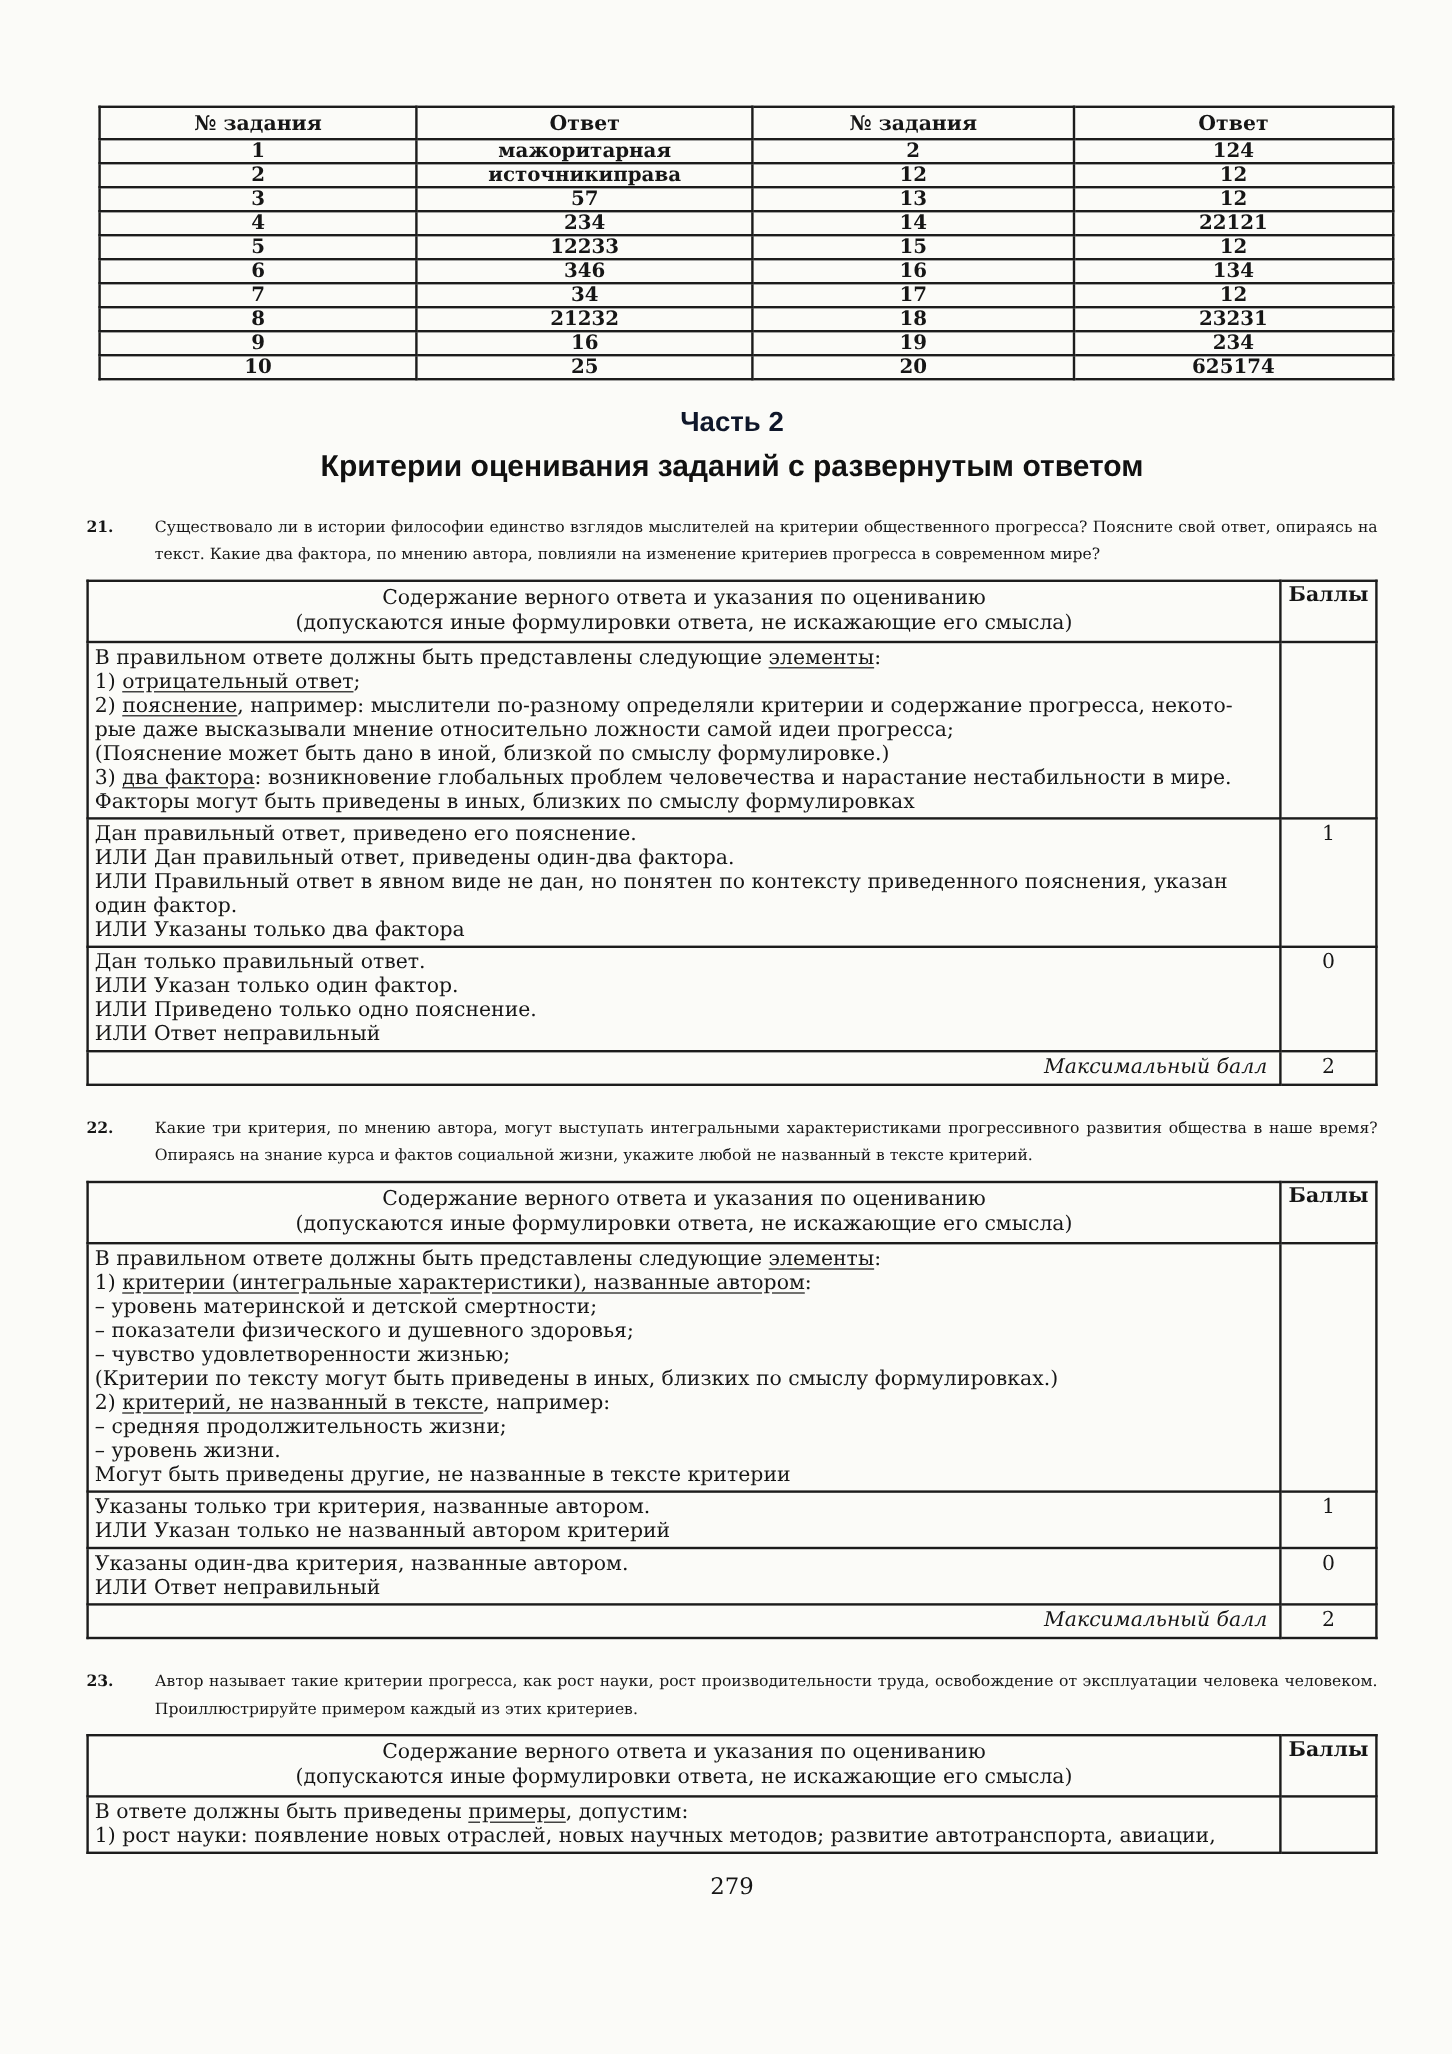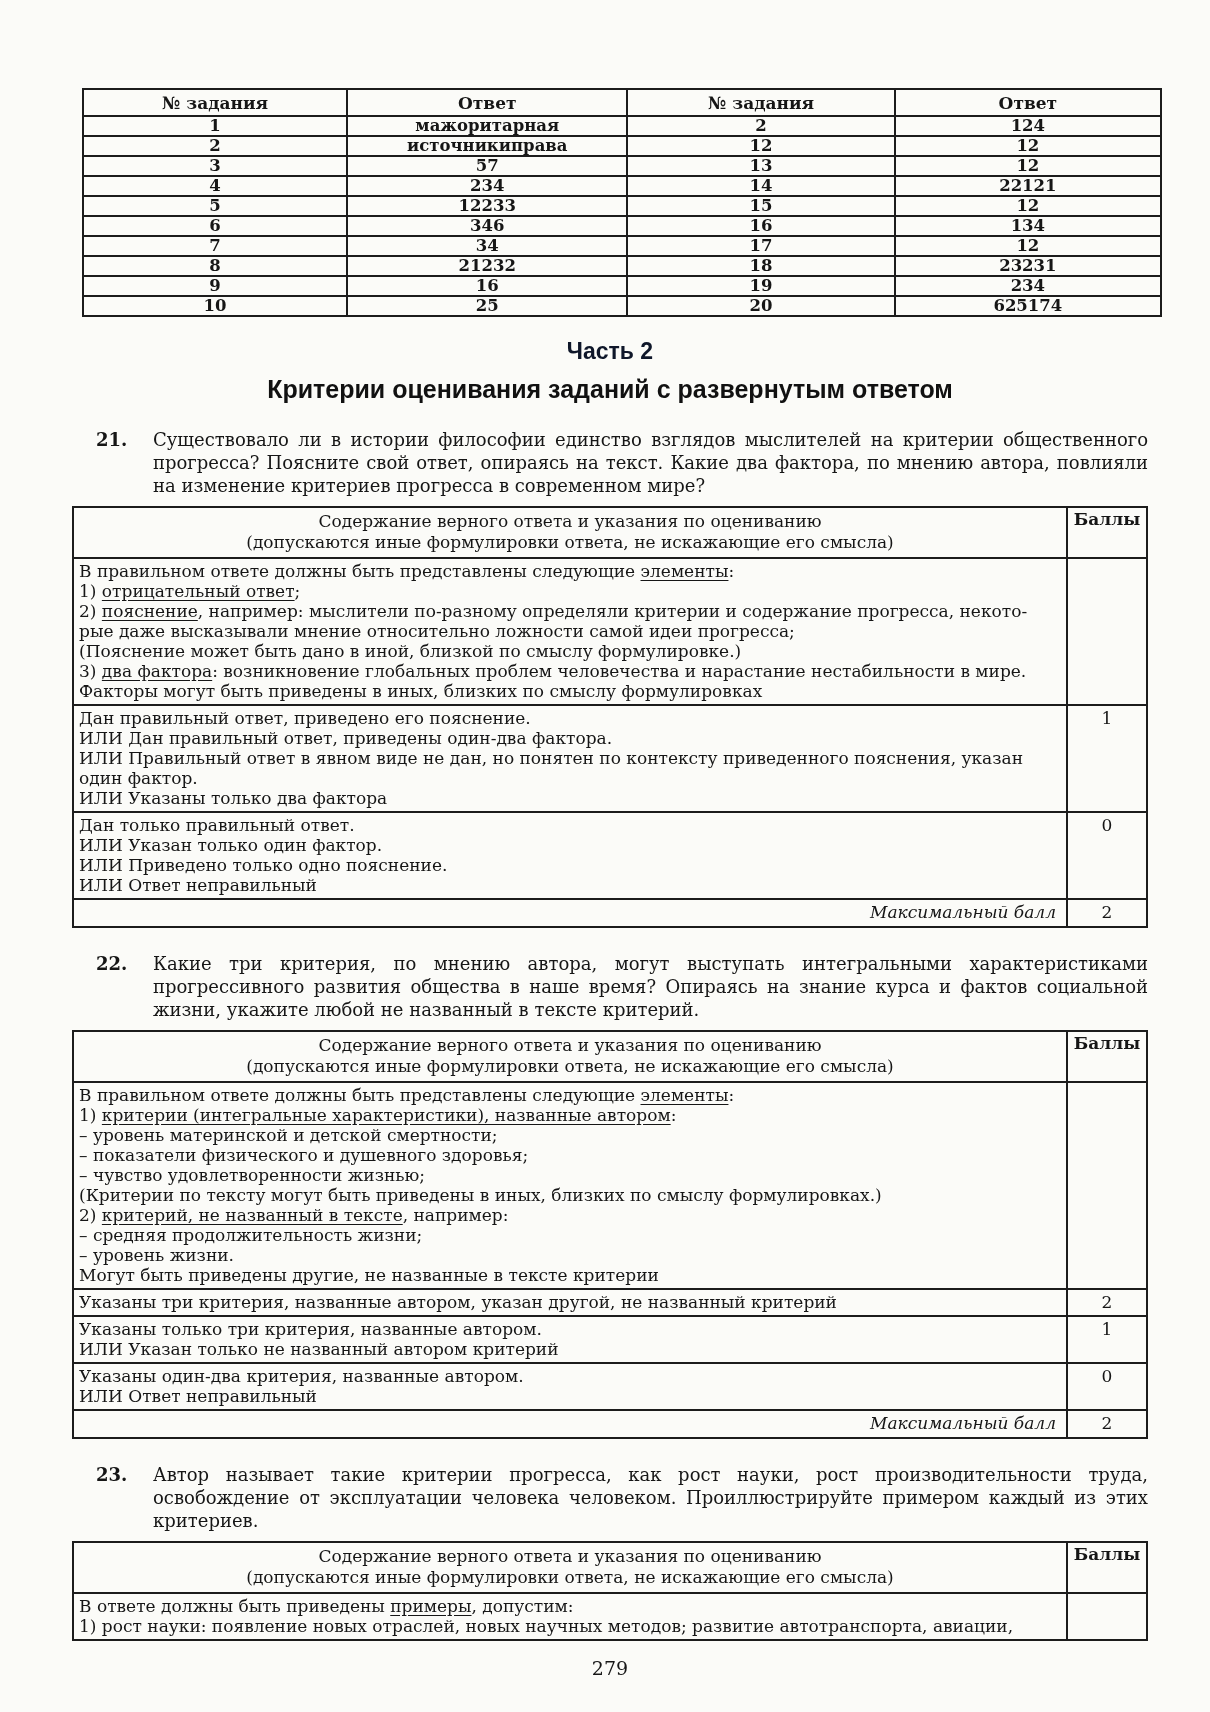--- a/index.html
+++ b/index.html
@@ -17,21 +17,21 @@
   }
   table.ans th{font-size:17px;height:25px;}
   table.ans td{font-size:16.5px;height:17px;}
   
   h1.part{font-family:"Liberation Sans",sans-serif;font-weight:700;font-size:23px;
     text-align:center;margin:21px 0 0 0;color:#0f172a;}
   h2.sub{font-family:"Liberation Sans",sans-serif;font-weight:700;font-size:25px;
     text-align:center;margin:10px 0 0 0;color:#111;}
   
   .qsec{margin-top:24px;}
-  .q{display:flex;font-size:18px;line-height:23px;margin-left:24px;}
+  .q{display:flex;font-size:13px;line-height:23px;}
   .qnum{width:57px;flex:none;font-weight:700;}
   .qtext{flex:1;text-align:justify;}
   
   table.crit{border-collapse:collapse;table-layout:fixed;width:100%;margin-top:9px;}
   table.crit th,table.crit td{border:2px solid #1c1c1c;vertical-align:top;}
   col.c-score{width:80px;}
   .crit-h{font-weight:400;font-size:17px;line-height:21px;text-align:center;padding:3px 6px 4px;}
   .crit-sh{font-weight:700;font-size:17px;text-align:center;vertical-align:middle;}
   td.cc{padding:2px 6px 3px 5px;font-size:17px;}
   .cl{line-height:20px;}
@@ -216,26 +216,20 @@
                 <div class="cl">(Критерии по тексту могут быть приведены в иных, близких по смыслу формулировках.)</div>
                 <div class="cl">2) <span class="u">критерий, не названный в тексте</span>, например:</div>
                 <div class="cl">– средняя продолжительность жизни;</div>
                 <div class="cl">– уровень жизни.</div>
                 <div class="cl">Могут быть приведены другие, не названные в тексте критерии</div>
               </td>
               <td class="sc"></td>
             </tr>
             <tr>
               <td class="cc">
-                <div class="cl">Указаны три критерия, названные автором, указан другой, не названный критерий</div>
-              </td>
-              <td class="sc">2</td>
-            </tr>
-            <tr>
-              <td class="cc">
                 <div class="cl">Указаны только три критерия, названные автором.</div>
                 <div class="cl">ИЛИ Указан только не названный автором критерий</div>
               </td>
               <td class="sc">1</td>
             </tr>
             <tr>
               <td class="cc">
                 <div class="cl">Указаны один-два критерия, названные автором.</div>
                 <div class="cl">ИЛИ Ответ неправильный</div>
               </td>

